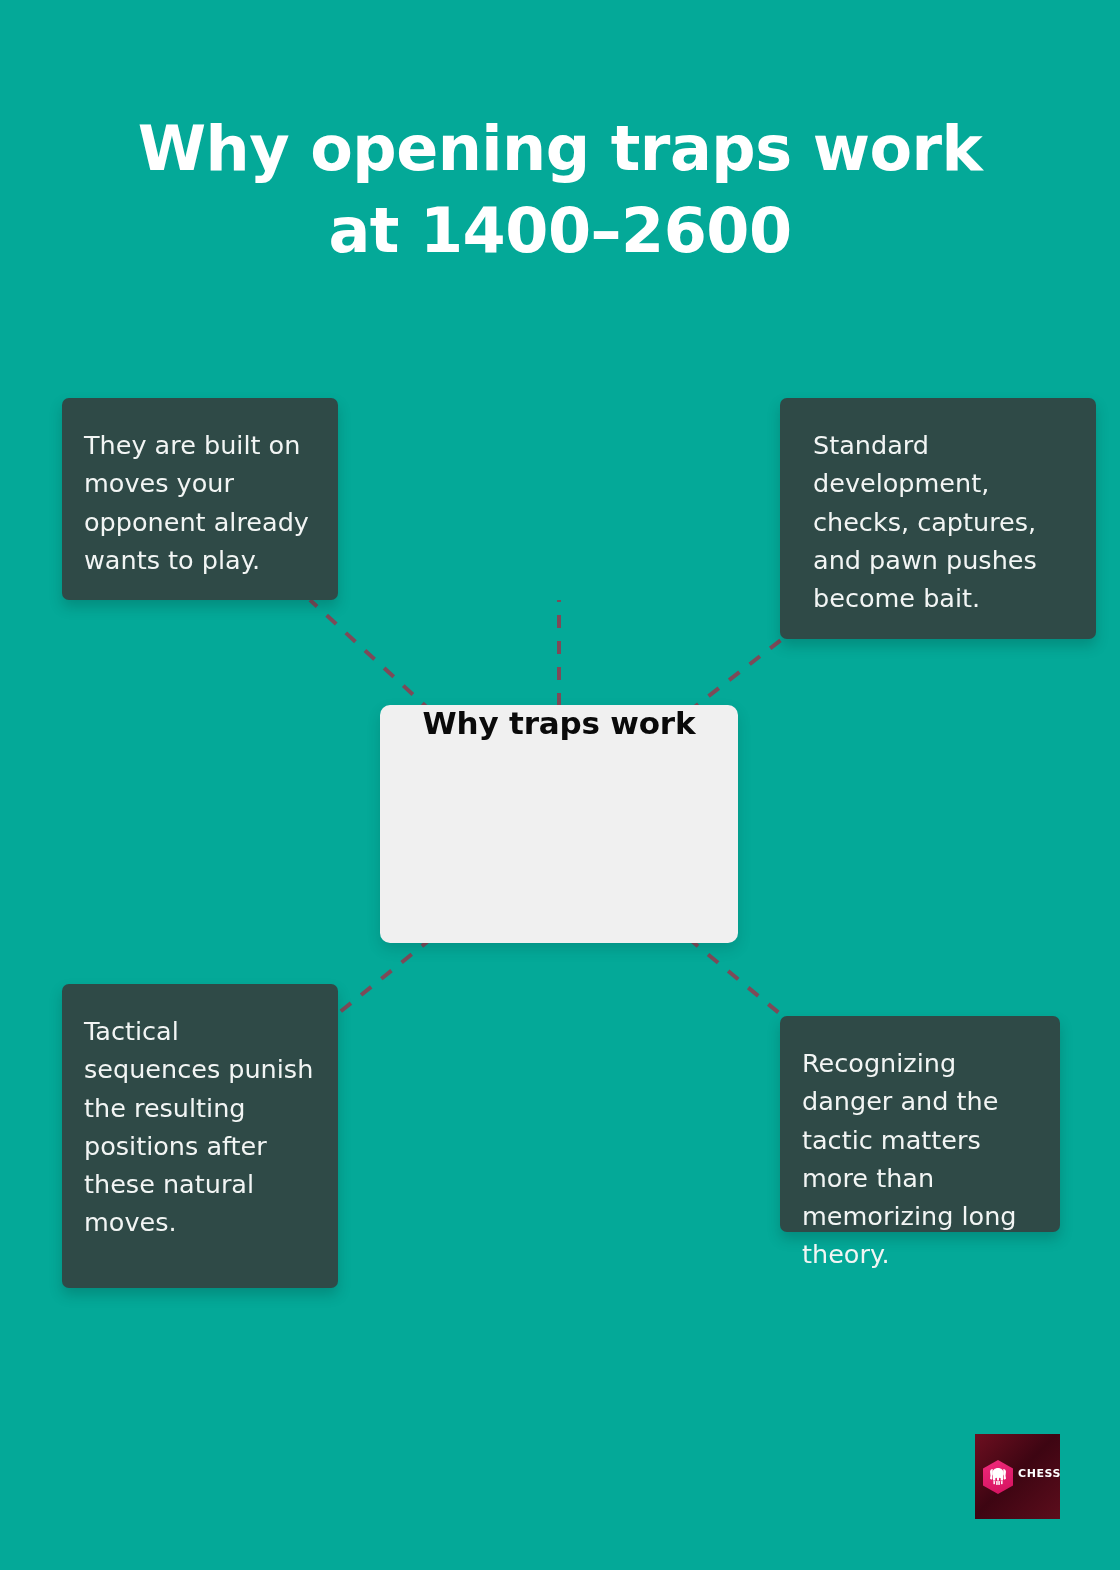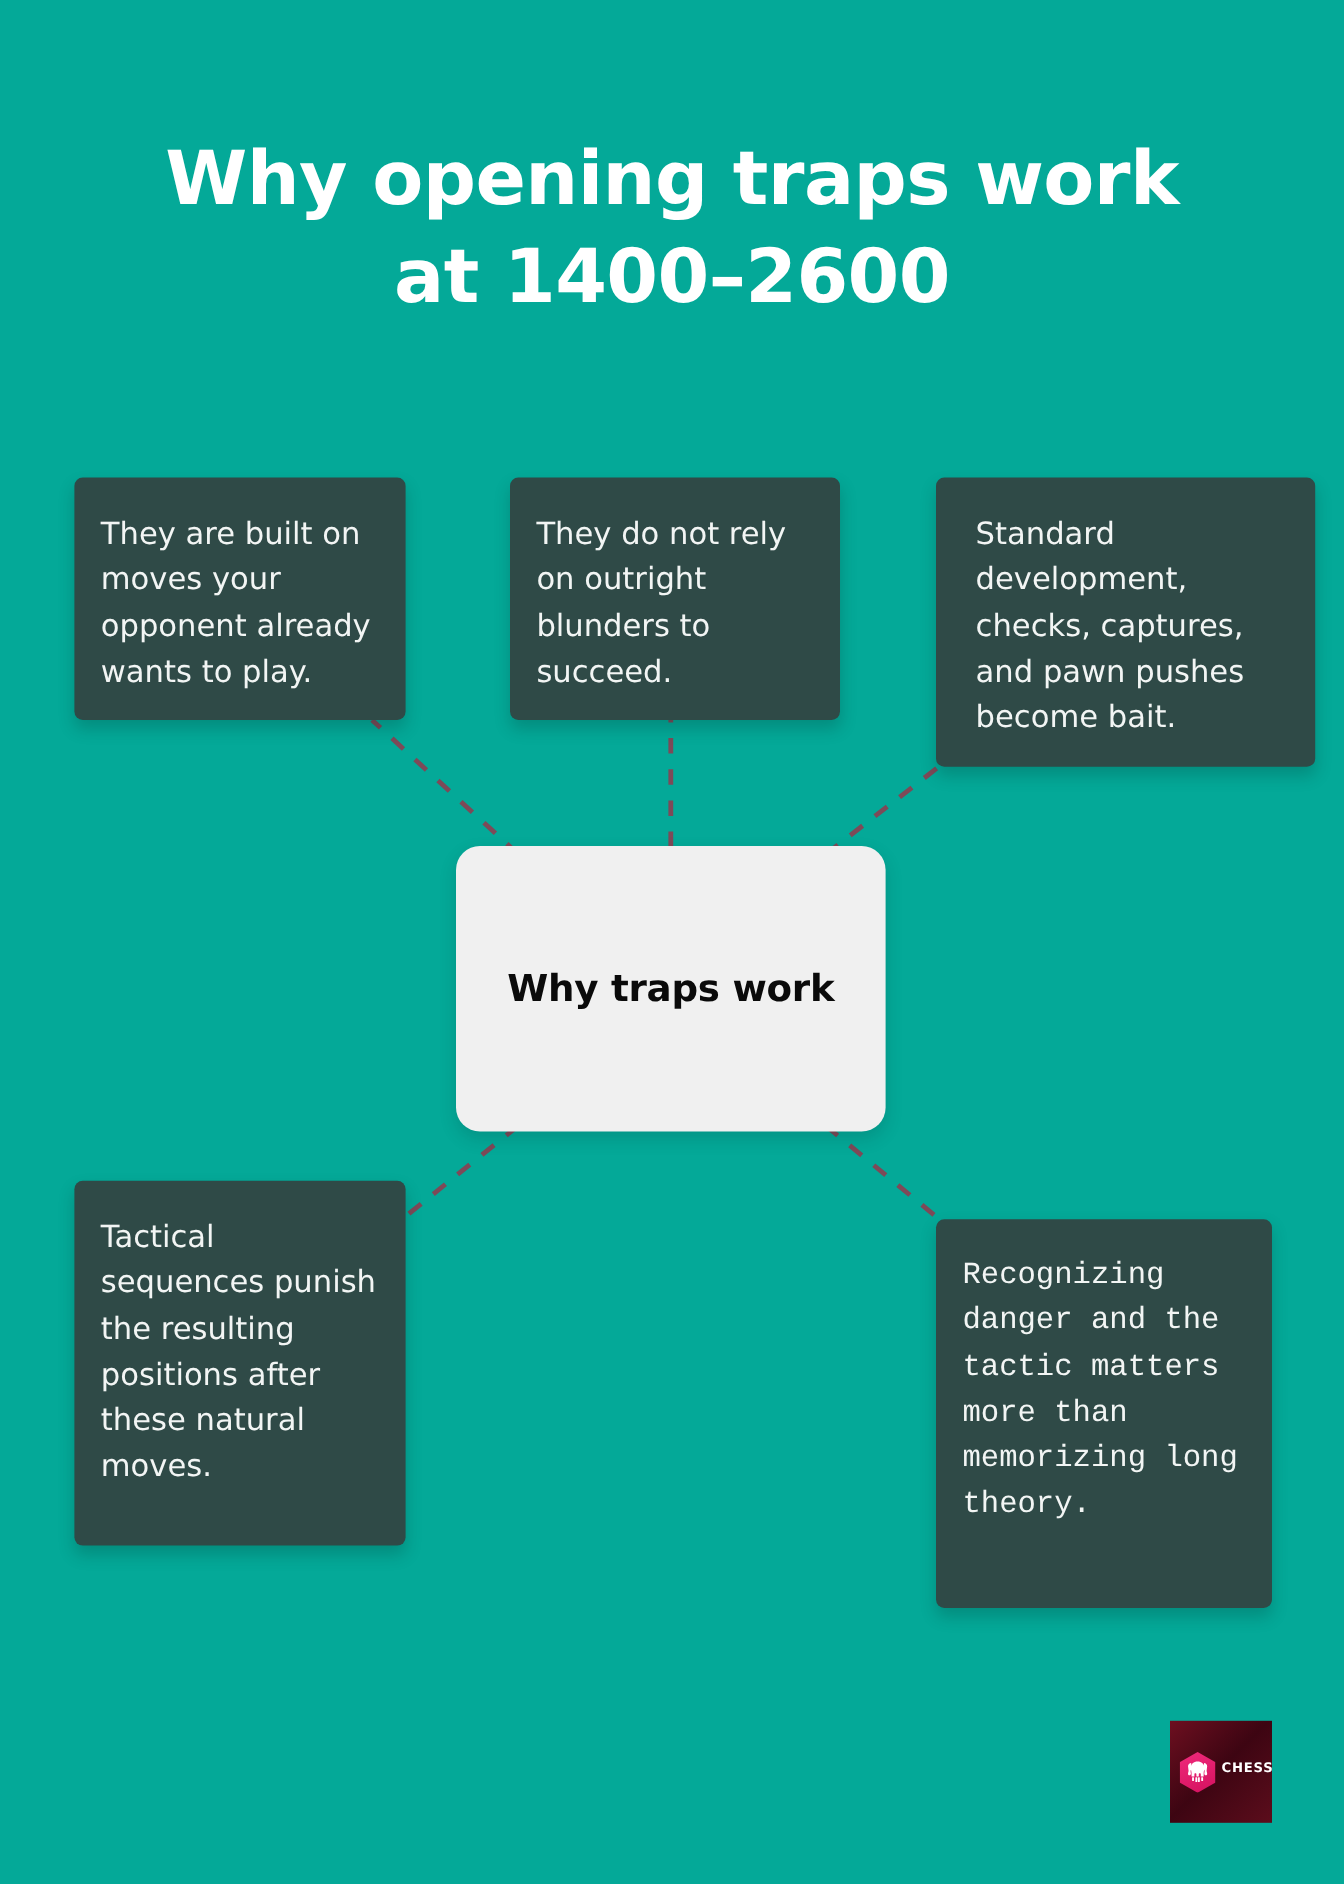--- a/index.html
+++ b/index.html
@@ -68,34 +68,34 @@
     font-weight:normal;
   }
 
   .node .node-text { display:block; }
 
   
   #leaf-0 { left:62px;  top:398px;  width:276px; height:202px; }
   #leaf-1 { left:425px; top:398px;  width:275px; height:202px; }
   #leaf-2 { left:780px; top:398px;  width:316px; height:241px;padding-left:33px; }
   #leaf-3 { left:62px;  top:984px; width:276px; height:304px; }
-  #leaf-4 { left:780px; top:1016px; width:280px; height:324px;font-family:Liberation Mono, monospace; }
+  #leaf-4 { left:780px; top:1016px; width:280px; height:216px; }
 
   
   #center-node {
     position:absolute;
     left:380px;
     top:705px;
     width:358px;
     height:238px;
-    border-radius:20px;
+    border-radius:10px;
     background:#f0f0f0;
     box-shadow:0 6px 14px rgba(0,40,36,0.16);
     display:flex;
-    align-items:center;
+    align-items:flex-start;
     justify-content:center;
   }
   #center-node .center-label {
     color:#0a0a0a;
     font-family:"DejaVu Sans", sans-serif;
     font-weight:bold;
     font-size:31px;
     letter-spacing:-0.2px;
     text-align:center;
   }
@@ -162,23 +162,20 @@
     <line class="conn" x1="559" y1="706" x2="559" y2="600"></line>
     <line class="conn" x1="688" y1="712" x2="790" y2="633"></line>
     <line class="conn" x1="432" y1="938" x2="330" y2="1020"></line>
     <line class="conn" x1="688" y1="938" x2="790" y2="1022"></line>
   </svg>
 
   <div class="node" id="leaf-0">
     <span class="node-text">They are built on moves your opponent already wants to play.</span>
   </div>
 
-  <div class="node" id="leaf-1">
-    <span class="node-text">They do not rely on outright blunders to succeed.</span>
-  </div>
 
   <div class="node" id="leaf-2">
     <span class="node-text">Standard development, checks, captures, and pawn pushes become bait.</span>
   </div>
 
   <div class="node" id="leaf-3">
     <span class="node-text">Tactical sequences punish the resulting positions after these natural moves.</span>
   </div>
 
   <div class="node" id="leaf-4">

